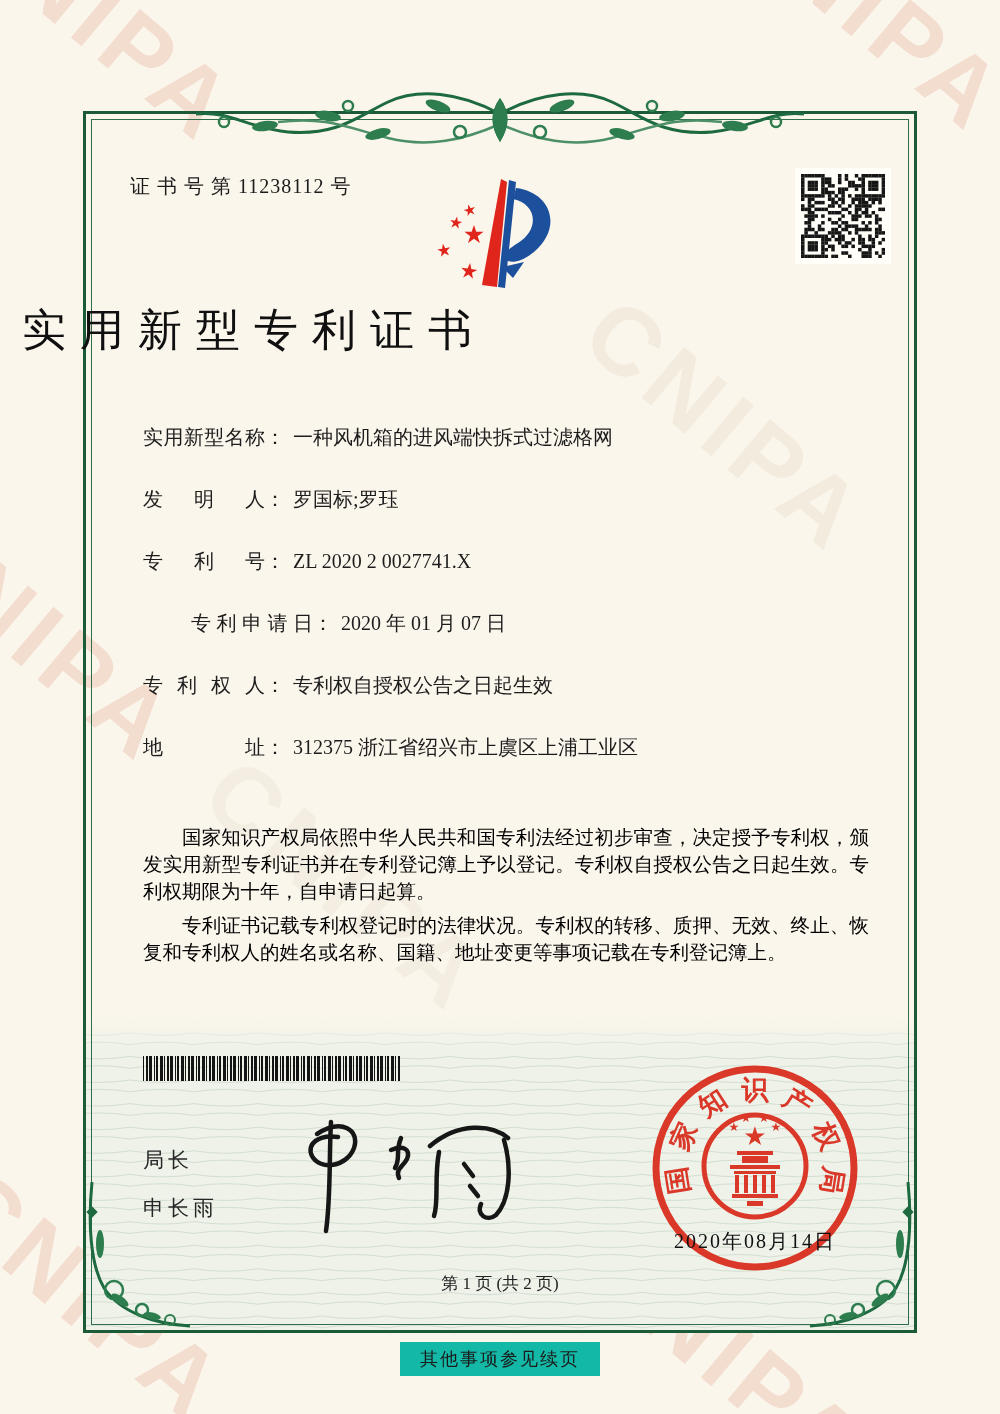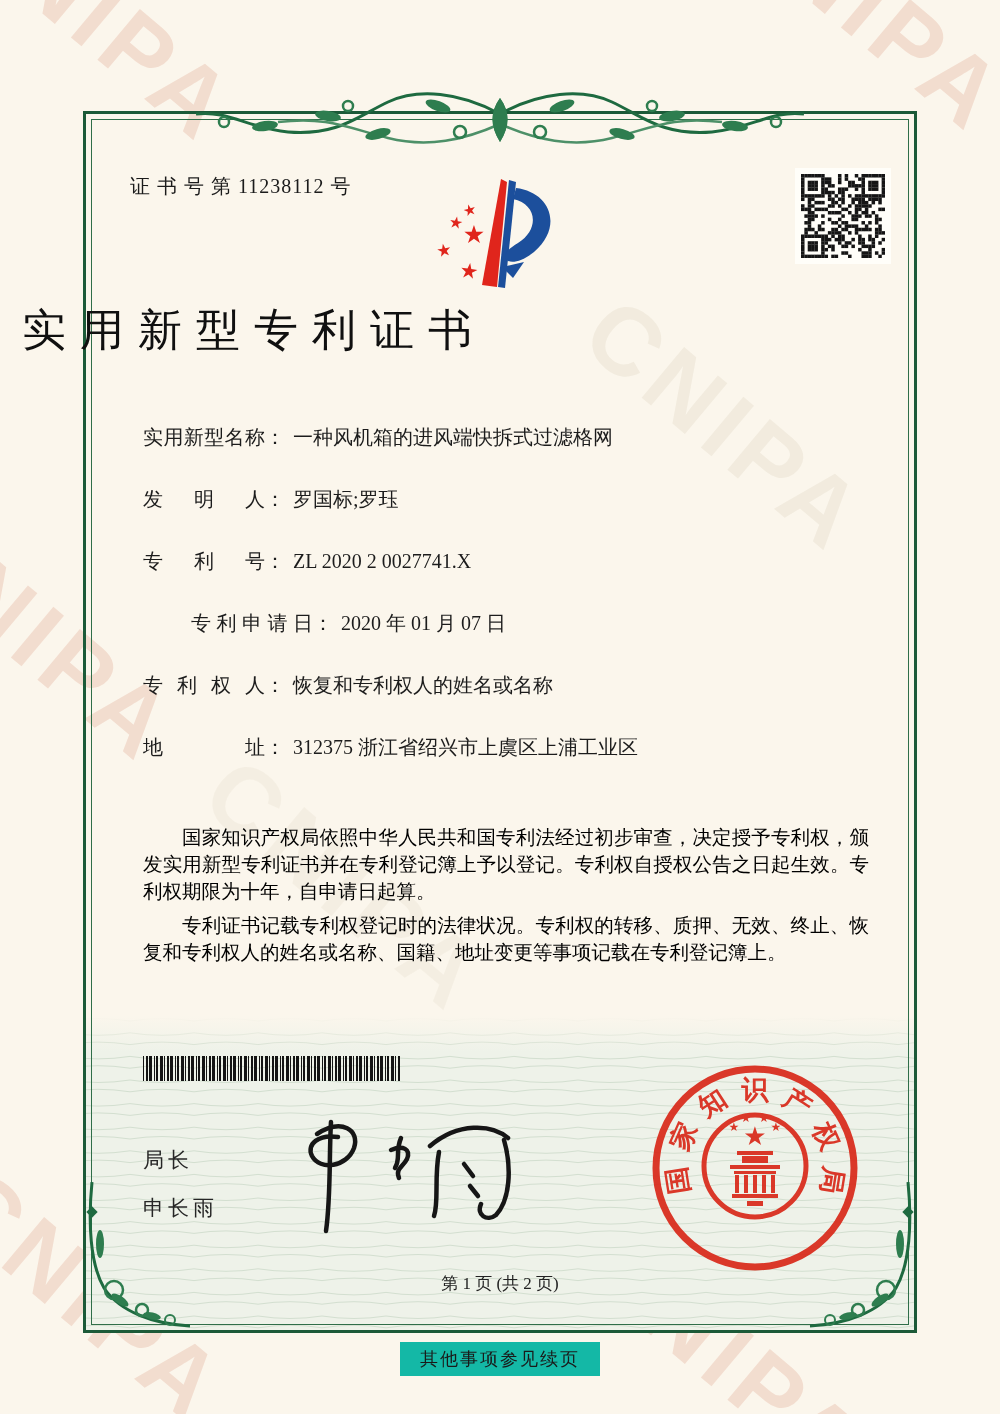--- a/index.html
+++ b/index.html
@@ -498,21 +498,21 @@
   <div class="frow" style="top:486px;">
     <span class="flabel">发明人</span><span class="fcolon">：</span><span>罗国标;罗珏</span>
   </div>
   <div class="frow" style="top:548px;">
     <span class="flabel">专利号</span><span class="fcolon">：</span><span>ZL 2020 2 0027741.X</span>
   </div>
   <div class="frow" style="top:610px;margin-left:48px;">
     <span class="flabel">专利申请日</span><span class="fcolon">：</span><span>2020 年 01 月 07 日</span>
   </div>
   <div class="frow" style="top:672px;">
-    <span class="flabel">专利权人</span><span class="fcolon">：</span><span>恢复和专利权人的姓名或名称</span>
+    <span class="flabel">专利权人</span><span class="fcolon">：</span><span>专利权自授权公告之日起生效</span>
   </div>
   <div class="frow" style="top:734px;">
     <span class="flabel">地址</span><span class="fcolon">：</span><span>312375 浙江省绍兴市上虞区上浦工业区</span>
   </div>
 
   <div class="paras">
     <p>国家知识产权局依照中华人民共和国专利法经过初步审查，决定授予专利权，颁发实用新型专利证书并在专利登记簿上予以登记。专利权自授权公告之日起生效。专利权期限为十年，自申请日起算。</p>
     <p>专利证书记载专利权登记时的法律状况。专利权的转移、质押、无效、终止、恢复和专利权人的姓名或名称、国籍、地址变更等事项记载在专利登记簿上。</p>
   </div>
 
@@ -633,18 +633,19 @@
     <g id="seal-chars">
         <text transform="translate(27.96030943357927 117.20188827313802) rotate(-99)" font-size="27" font-weight="bold" fill="#d92a1b" text-anchor="middle" dominant-baseline="central" font-family="'Liberation Serif',serif">国</text>
         <text transform="translate(33.74345430387713 73.27454184008758) rotate(-66)" font-size="27" font-weight="bold" fill="#d92a1b" text-anchor="middle" dominant-baseline="central" font-family="'Liberation Serif',serif">家</text>
         <text transform="translate(62.51815526882789 39.583695700256925) rotate(-33)" font-size="27" font-weight="bold" fill="#d92a1b" text-anchor="middle" dominant-baseline="central" font-family="'Liberation Serif',serif">知</text>
         <text transform="translate(105 27) rotate(0)" font-size="27" font-weight="bold" fill="#d92a1b" text-anchor="middle" dominant-baseline="central" font-family="'Liberation Serif',serif">识</text>
         <text transform="translate(147.48184473117212 39.583695700256925) rotate(33)" font-size="27" font-weight="bold" fill="#d92a1b" text-anchor="middle" dominant-baseline="central" font-family="'Liberation Serif',serif">产</text>
         <text transform="translate(176.25654569612288 73.27454184008758) rotate(66)" font-size="27" font-weight="bold" fill="#d92a1b" text-anchor="middle" dominant-baseline="central" font-family="'Liberation Serif',serif">权</text>
         <text transform="translate(182.03969056642075 117.20188827313802) rotate(99)" font-size="27" font-weight="bold" fill="#d92a1b" text-anchor="middle" dominant-baseline="central" font-family="'Liberation Serif',serif">局</text>
       </g>
   </svg>
+  <div class="seal-date">2020年08月14日</div>
 
   <div class="pageinfo">第 1 页 (共 2 页)</div>
   <div class="contnote">
     <span>其他事项参见续页</span>
   </div>
 </div>
 
 </body></html>

